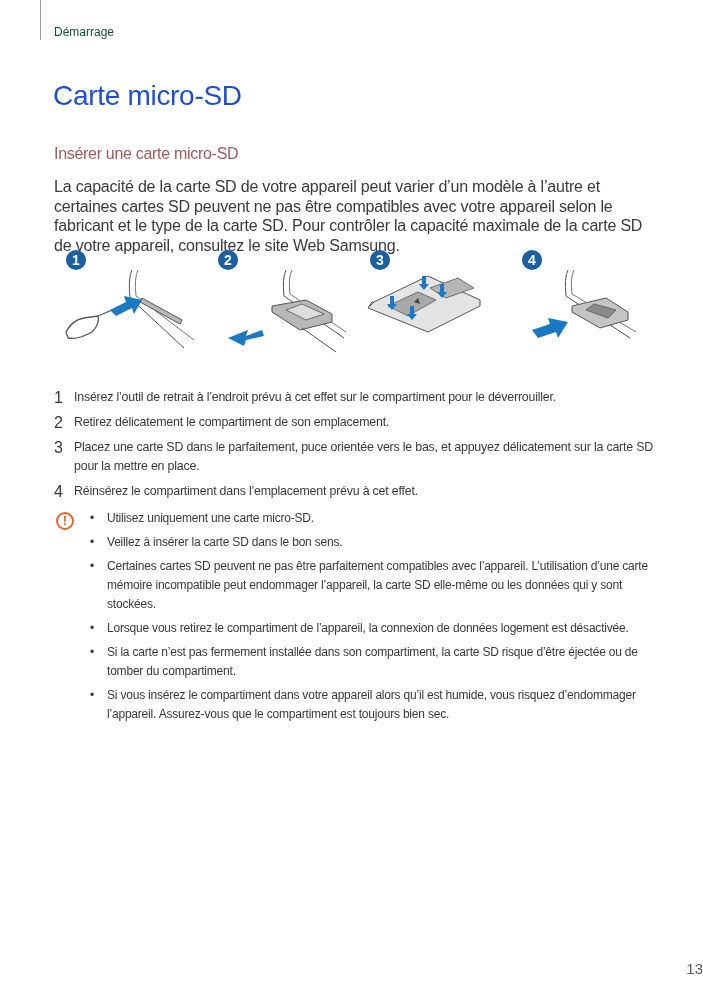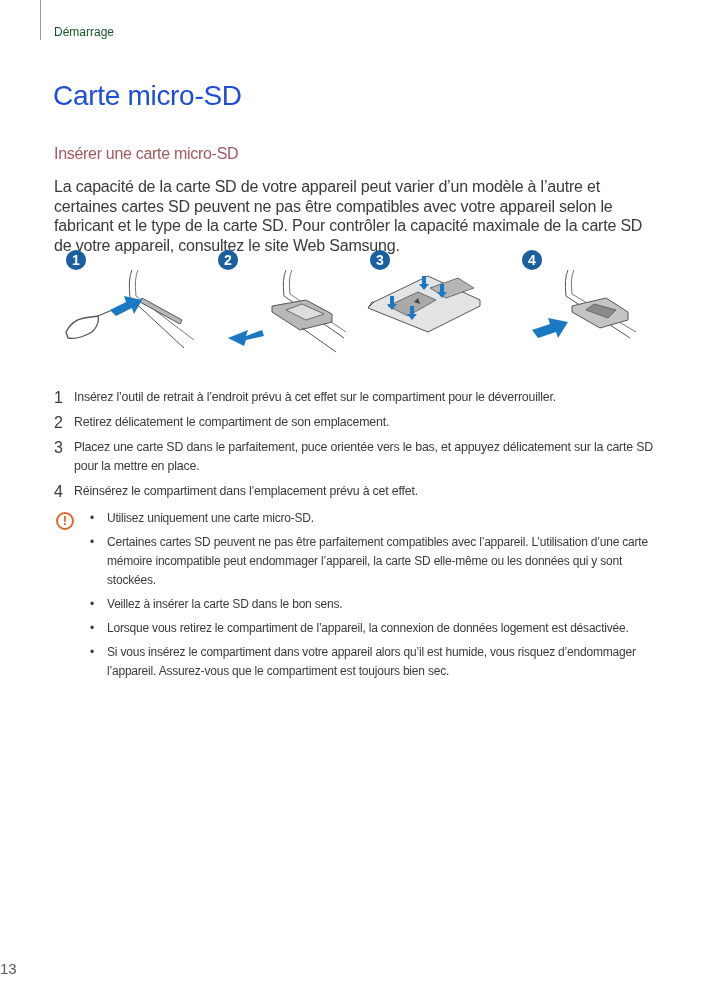--- a/index.html
+++ b/index.html
@@ -18,21 +18,21 @@
   .steps { position: absolute; left: 54px; top: 388px; width: 600px; }
   .step { display: flex; font-size: 12.4px; line-height: 19px; margin-bottom: 6px; letter-spacing: -0.2px; }
   .step-num { width: 20px; flex: none; font-size: 16px; color: #3a3a3a; line-height: 19px; }
   .step-text { flex: 1; }
   .caution { position: absolute; left: 54px; top: 509px; width: 600px; }
   .caution-icon { position: absolute; left: 2px; top: 3px; width: 14px; height: 14px; border: 2.5px solid #e2662f; border-radius: 50%;
                   color: #e2662f; font-weight: bold; font-size: 13px; text-align: center; line-height: 14px; }
   .bullets { position: absolute; left: 36px; top: 0; width: 566px; margin: 0; padding: 0; list-style: none; }
   .bullet { position: relative; padding-left: 17px; font-size: 12px; line-height: 19px; margin-bottom: 5px; letter-spacing: -0.2px; }
   .bullet::before { content: "•"; position: absolute; left: 0; top: 0; color: #3a3a3a; }
-  .page-number { position: absolute; left: 0; width: 703px; top: 960px; text-align: left; font-size: 15px; color: #5a5a5a; }
+  .page-number { position: absolute; left: 0; width: 703px; top: 960px; text-align: right; font-size: 15px; color: #5a5a5a; }
 </style>
 </head>
 <body>
 
 <div class="header-rule"></div>
 <div class="section-label">Démarrage</div>
 
 <h1 class="page-title">Carte micro-SD</h1>
 <h2 class="sub-title">Insérer une carte micro-SD</h2>
 <p class="intro">La capacité de la carte SD de votre appareil peut varier d’un modèle à l’autre et certaines cartes SD peuvent ne pas être compatibles avec votre appareil selon le fabricant et le type de la carte SD. Pour contrôler la capacité maximale de la carte SD de votre appareil, consultez le site Web Samsung.</p>
@@ -106,20 +106,21 @@
   <div class="step">
     <span class="step-num">4</span>
     <span class="step-text">Réinsérez le compartiment dans l’emplacement prévu à cet effet.</span>
   </div>
 </div>
 
 <div class="caution">
   <div class="caution-icon">!</div>
   <ul class="bullets">
     <li class="bullet">Utilisez uniquement une carte micro-SD.</li>
+    <li class="bullet">Veillez à insérer la carte SD dans le bon sens.</li>
     <li class="bullet">Certaines cartes SD peuvent ne pas être parfaitement compatibles avec l’appareil. L’utilisation d’une carte mémoire incompatible peut endommager l’appareil, la carte SD elle-même ou les données qui y sont stockées.</li>
-    <li class="bullet">Veillez à insérer la carte SD dans le bon sens.</li>
     <li class="bullet">Lorsque vous retirez le compartiment de l’appareil, la connexion de données logement est désactivée.</li>
+    <li class="bullet">Si la carte n’est pas fermement installée dans son compartiment, la carte SD risque d’être éjectée ou de tomber du compartiment.</li>
     <li class="bullet">Si vous insérez le compartiment dans votre appareil alors qu’il est humide, vous risquez d’endommager l’appareil. Assurez-vous que le compartiment est toujours bien sec.</li>
   </ul>
 </div>
 
 <div class="page-number">13</div>
 
 </body></html>

